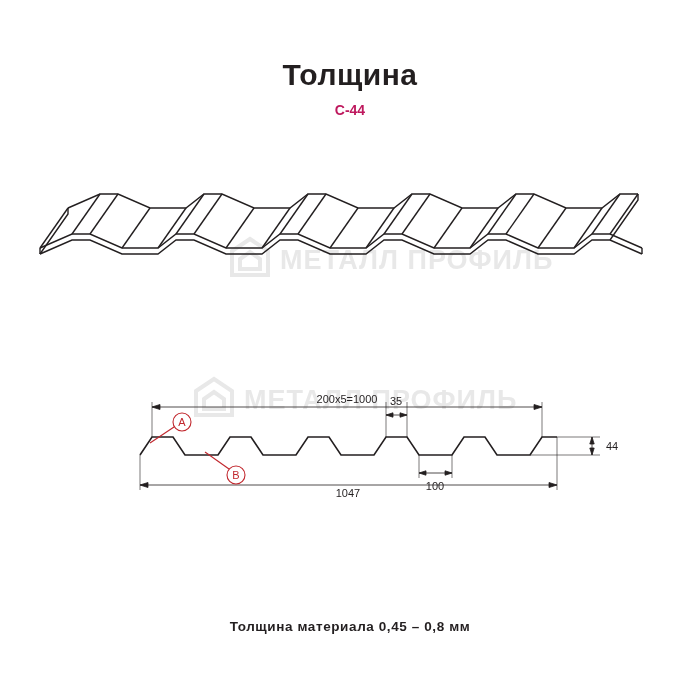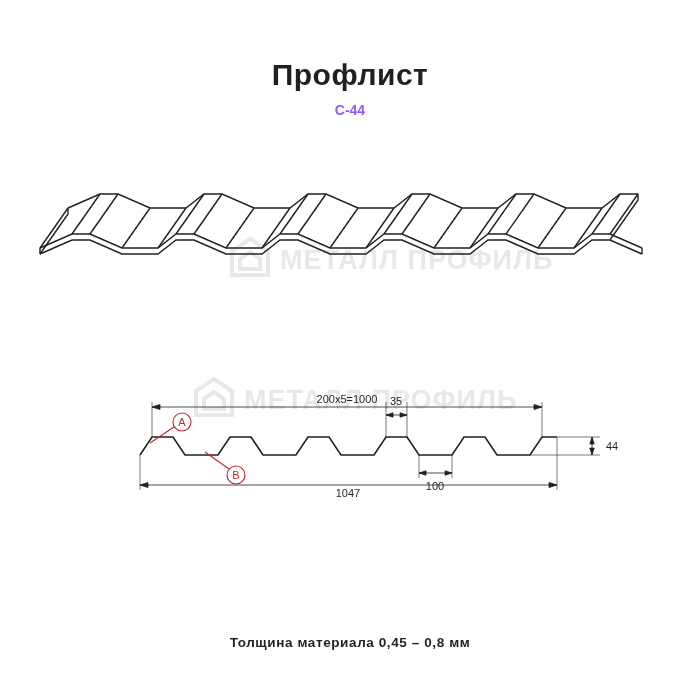--- a/index.html
+++ b/index.html
@@ -33,33 +33,32 @@
     color: #231f20;
   }
   .subtitle {
     position: absolute;
     top: 102px;
     left: 0;
     width: 700px;
     text-align: center;
     font-size: 14px;
     font-weight: bold;
-    color: #8b5cf6;
+    color: #be185d;
   }
   .footer {
     position: absolute;
     top: 619px;
     left: 0;
     width: 700px;
     text-align: center;
     font-size: 13.5px;
     font-weight: bold;
     letter-spacing: 0.6px;
     color: #231f20;
-    margin-top: 16px;
   }
   svg { display: block; }
   .iso-wrap {
     position: absolute;
     left: 0;
     top: 150px;
     width: 700px;
     height: 180px;
   }
   .sec-wrap {
@@ -114,21 +113,21 @@
           <g>
             <path d="M0 14 L18 2 L36 14 L36 38 L0 38 Z" fill="none" stroke="#e8e8e8" stroke-width="4"></path>
             <path d="M8 22 L18 15 L28 22 L28 32 L8 32 Z" fill="none" stroke="#e8e8e8" stroke-width="4"></path>
           </g>
           <text class="wmtext" x="48" y="32">МЕТАЛЛ ПРОФИЛЬ</text>
         </g>
       </g>
     </svg>
   </div>
 
-  <div class="title">Профлист</div>
+  <div class="title">Толщина</div>
   <div class="subtitle">С-44</div>
 
   <div class="iso-wrap">
     <svg width="700" height="180" viewBox="0 0 700 180">
       <g fill="none" stroke="#231f20" stroke-width="1.4" stroke-linejoin="miter" stroke-linecap="butt">
 
         <path d="M68 58 L100 44 L118 44 L150 58 L186 58 L204 44 L222 44 L254 58 L290 58 L308 44 L326 44 L358 58 L394 58 L412 44 L430 44 L462 58 L498 58 L516 44 L534 44 L566 58 L602 58 L620 44 L638 44"></path>
 
         <path d="M40 98 L72 84 L90 84 L122 98 L158 98 L176 84 L194 84 L226 98 L262 98 L280 84 L298 84 L330 98 L366 98 L384 84 L402 84 L434 98 L470 98 L488 84 L506 84 L538 98 L574 98 L592 84 L610 84 L642 98"></path>
 

